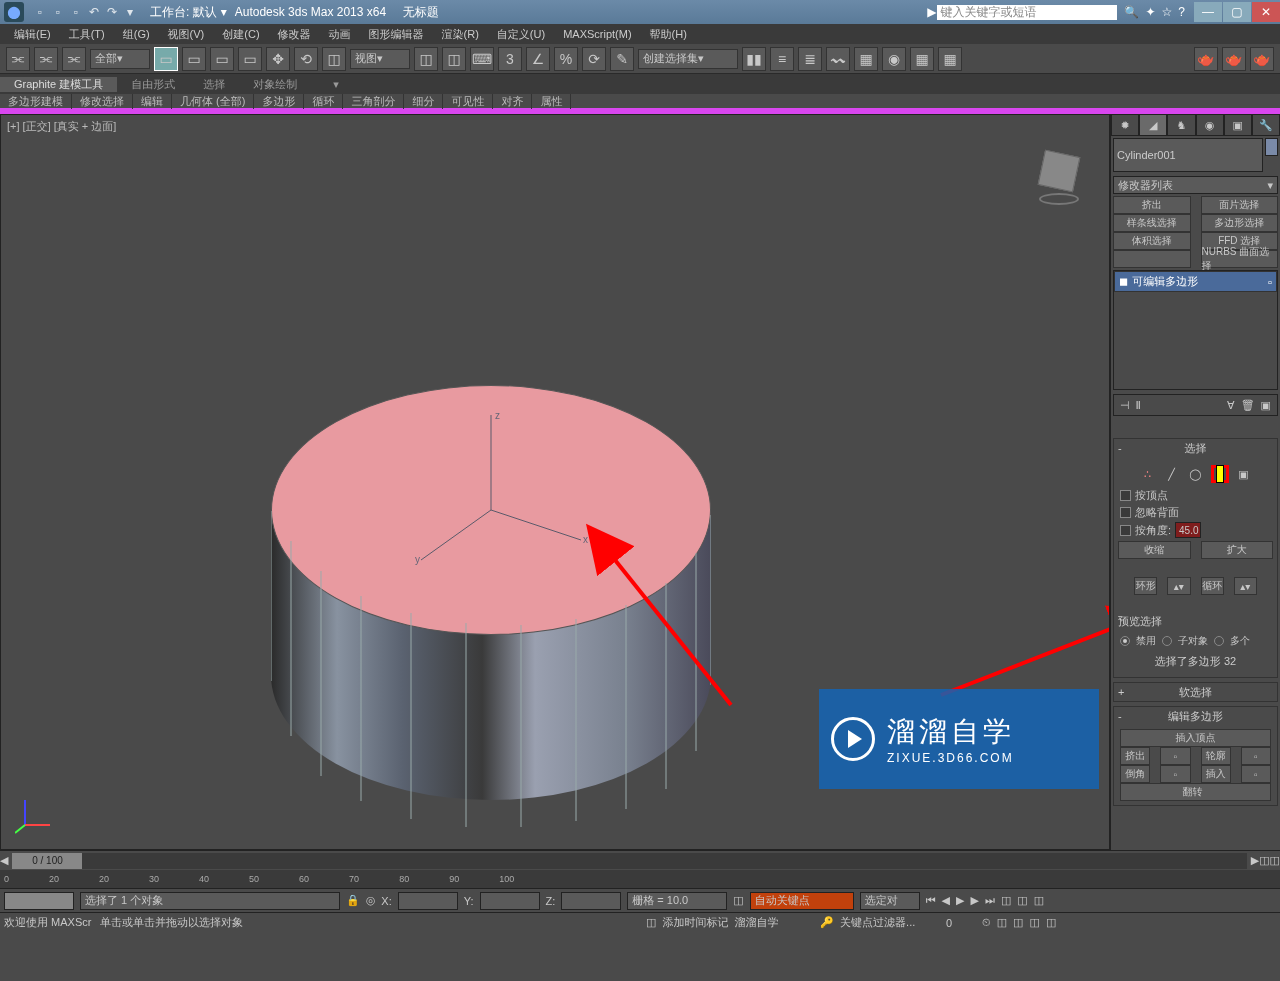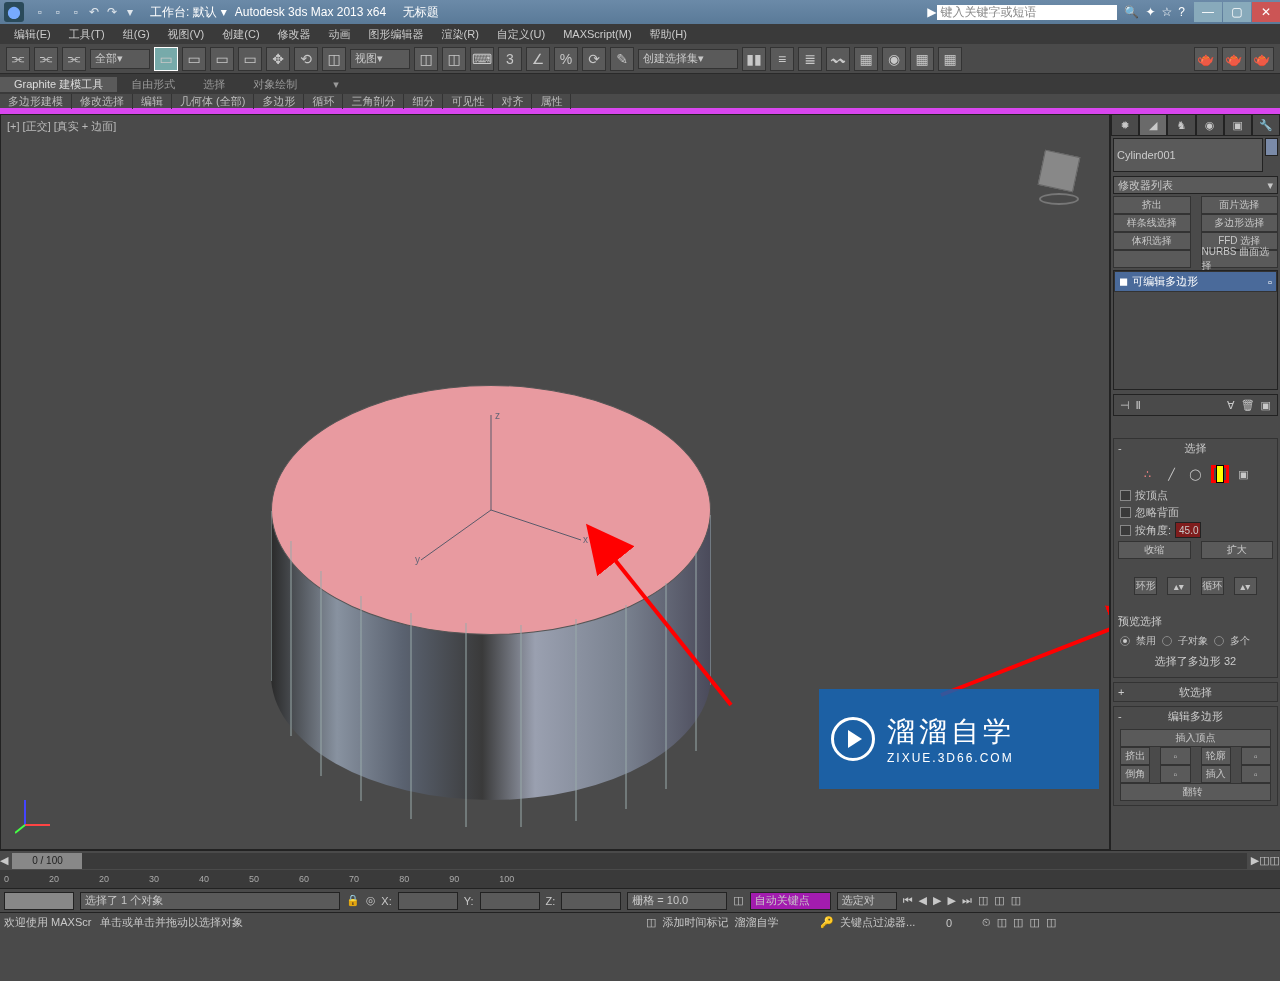--- a/index.html
+++ b/index.html
@@ -414,21 +414,21 @@
   <span>🔒</span>
   <span>◎</span>
   <span>X:</span>
     <div class="field" style="width:60px"></div>
   <span>Y:</span>
     <div class="field" style="width:60px"></div>
   <span>Z:</span>
     <div class="field" style="width:60px"></div>
   <div class="field" style="width:100px">栅格 = 10.0</div>
   <span>◫</span>
-  <div class="field" style="width:81px;background:#a21caf">自动关键点</div>
+  <div class="field" style="width:104px;background:#c2410c">自动关键点</div>
   <div class="field" style="width:60px">选定对</div>
   <span>⏮</span>
   <span>◀</span>
   <span>▶</span>
   <span>▶</span>
   <span>⏭</span>
   <span>◫</span>
   <span>◫</span>
   <span>◫</span>
 </div>

